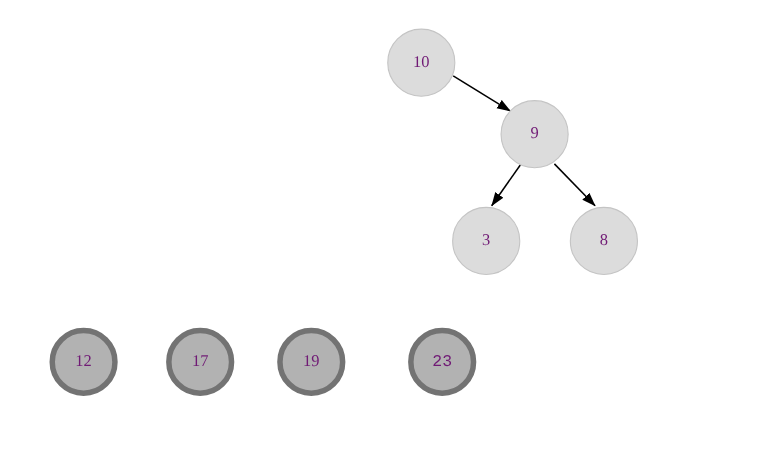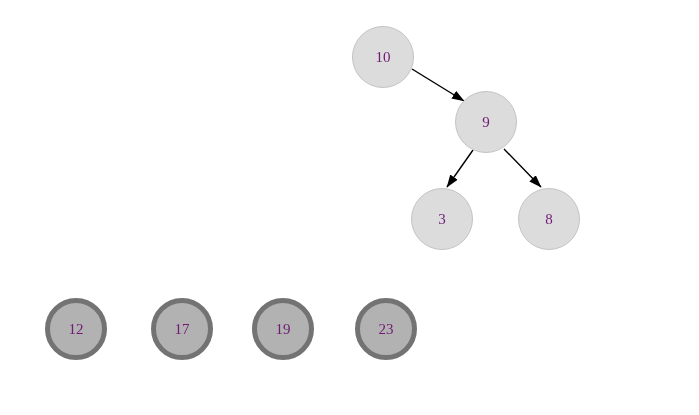--- a/index.html
+++ b/index.html
@@ -87,18 +87,18 @@
   <div id="free-nodes-group">
       <div class="node node-free" style="left: 45px; top: 298px; width: 62px; height: 62px;">
         <span class="node-label">12</span>
       </div>
       <div class="node node-free" style="left: 151px; top: 298px; width: 62px; height: 62px;">
         <span class="node-label">17</span>
       </div>
       <div class="node node-free" style="left: 252px; top: 298px; width: 62px; height: 62px;">
         <span class="node-label">19</span>
       </div>
-      <div class="node node-free" style="left: 355px; top: 298px; width: 62px; height: 62px;">
+      <div class="node node-free" style="left: 371px; top: 298px; width: 62px; height: 62px; font-family: Liberation Mono, monospace;">
         <span class="node-label">23</span>
       </div>
     </div>
 
 </div>
 
 </body></html>

